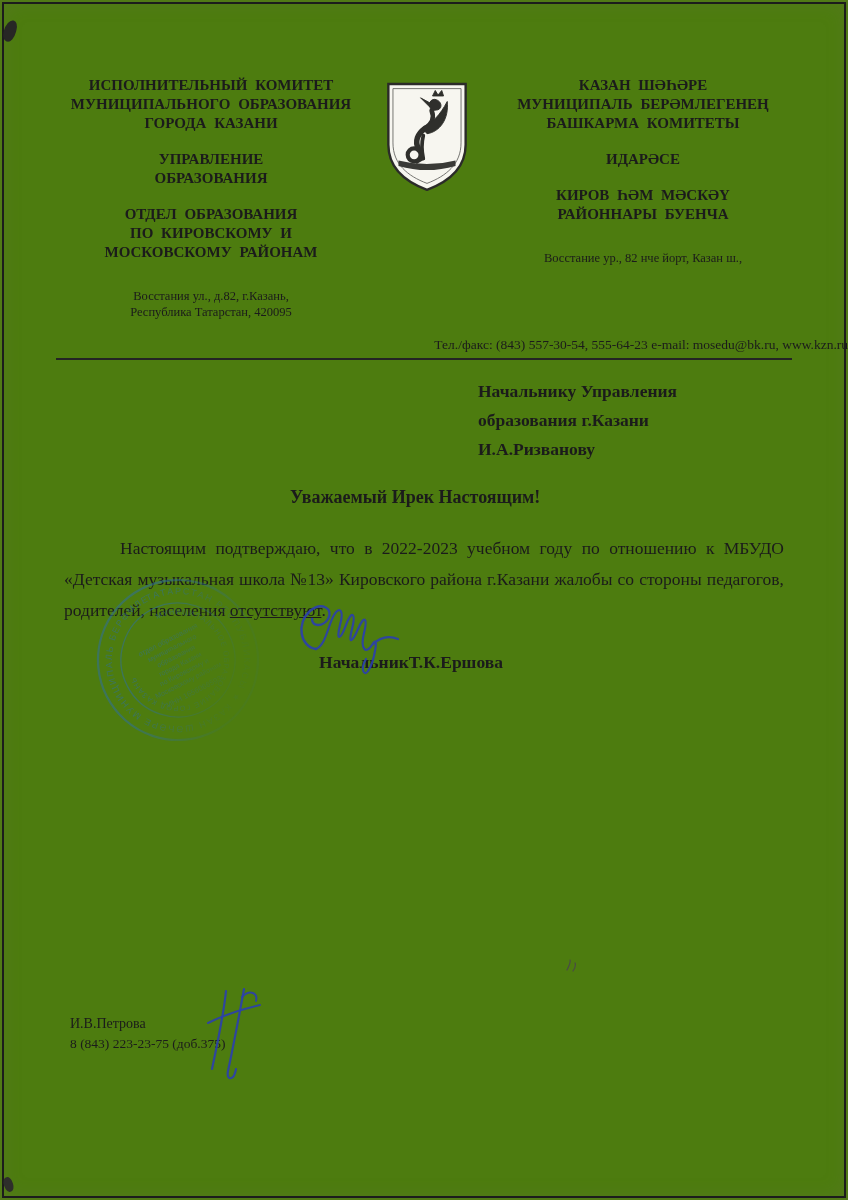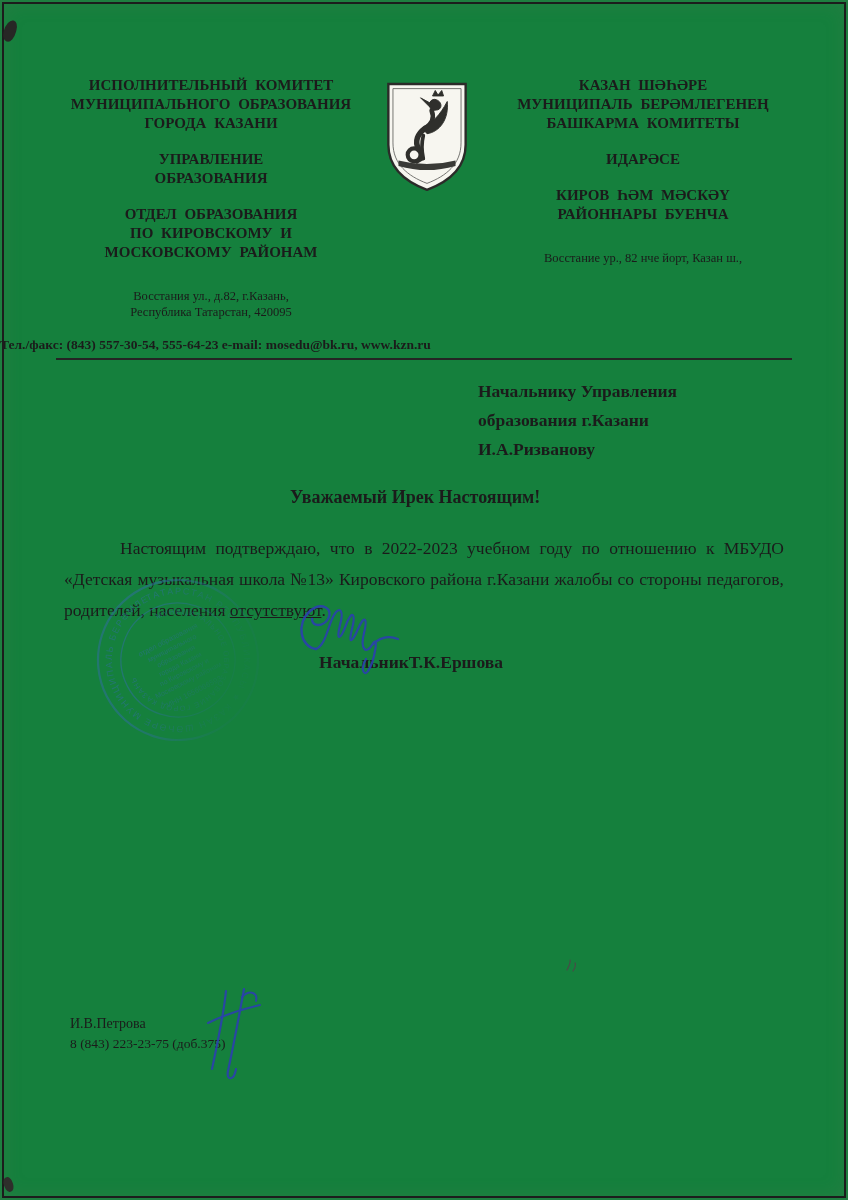--- a/index.html
+++ b/index.html
@@ -1,39 +1,39 @@
 <!DOCTYPE html>
 <html><head>
 <meta charset="utf-8">
 <style>
   html,body{margin:0;padding:0;background:#ffffff;}
   .page{
     position:relative;
     width:848px;height:1200px;
-    background:#15803d;
+    background:#4d7c0f;
     font-family:"Liberation Serif", serif;
     color:#1b1b1b;
     overflow:hidden;
     box-shadow: inset 0 0 22px rgba(120,112,95,.22);
   }
   .page-border{position:absolute;inset:2px;border:2px solid #1c1c1c;pointer-events:none;}
   .corner-mark{position:absolute;left:4px;top:20px;width:12px;height:22px;background:#272725;border-radius:60% 40% 55% 45%;transform:rotate(14deg);}
   .corner-mark-bl{position:absolute;left:4px;bottom:8px;width:9px;height:15px;background:#2e2e2b;border-radius:45%;transform:rotate(-18deg);}
 
   
   .letterhead{display:flex;justify-content:space-between;align-items:flex-start;padding:76px 52px 0 58px;}
   .lh-col{width:306px;text-align:center;}
   .lh-b{font-weight:bold;font-size:15px;line-height:19px;word-spacing:4px;}
   .lh-group{margin-top:17px;}
   .lh-group.first{margin-top:0;}
   .lh-a{font-size:12.5px;line-height:15.5px;}
   .lh-addr{margin-top:27px;}
   .emblem{width:92px;margin-top:2px;flex:0 0 auto;}
 
-  .contact-line{text-align:left;font-size:13.5px;margin-top:17px;font-weight:bold;}
+  .contact-line{text-align:right;font-size:13.5px;margin-top:17px;}
   .rule{border-top:2.5px solid #242424;margin:5px 56px 0 56px;}
 
   
   .recipient{margin:17px 0 0 478px;font-weight:bold;font-size:17.5px;line-height:29px;}
   .salutation{margin:23px 0 0 290px;font-weight:bold;font-size:18px;}
   .body-par{
     margin:25px 64px 0 64px;
     font-size:17.5px;line-height:31px;
     text-align:justify;text-indent:56px;
   }

